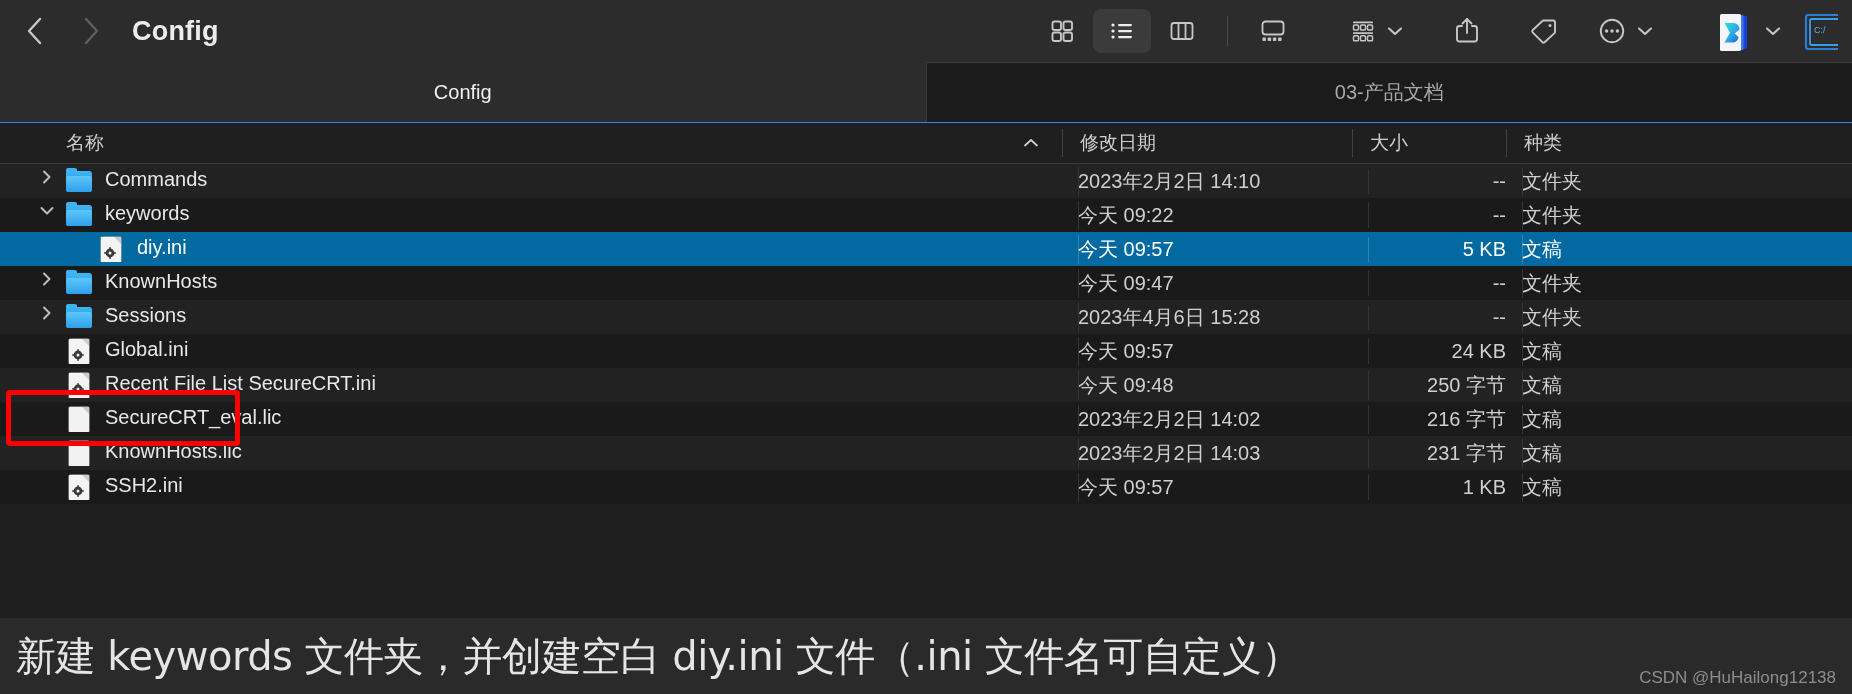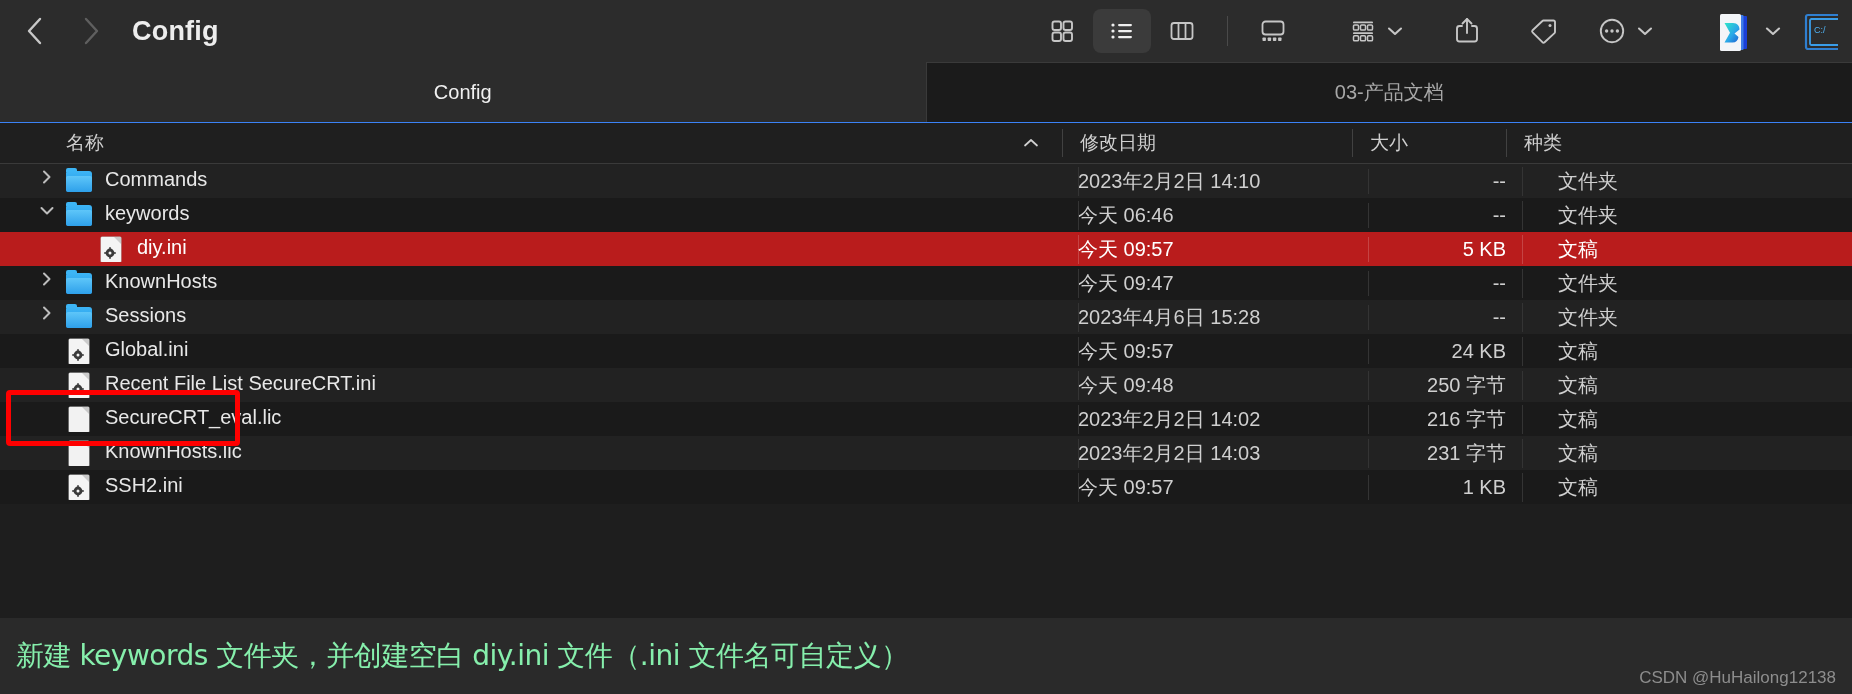--- a/index.html
+++ b/index.html
@@ -157,21 +157,21 @@
   .row {
     height: 34px;
     display: flex;
     align-items: center;
     font-size: 20px;
     color: #e8e8e8;
     position: relative;
   }
   .row.odd  { background: #222222; }
   .row.even { background: #1a1a1a; }
-  .row.selected { background: #b91c1c; color: #ffffff; }
+  .row.selected { background: #0369a1; color: #ffffff; }
 
   .cell-name {
     width: 1062px;
     display: flex; align-items: flex-start;
     padding-left: 18px;
     overflow: hidden;
     white-space: nowrap;
     margin-left: 16px;
   }
   .cell-date {
@@ -183,21 +183,21 @@
   .cell-size {
     width: 154px;
     text-align: right;
     padding-right: 16px;
     color: #cfcfcf;
     white-space: nowrap;
     position: relative;
   }
   .cell-kind {
     flex: 1 1 auto;
-    padding-left: 36px;
+    padding-left: 0;
     color: #cfcfcf;
     white-space: nowrap;
     position: relative;
   }
   .row.selected .cell-date,
   .row.selected .cell-size,
   .row.selected .cell-kind { color: #ffffff; }
 
   .cell-date::before, .cell-size::before, .cell-kind::before {
     content: "";
@@ -306,22 +306,22 @@
     background: #2a2a2a;
     position: relative;
     display: flex;
     align-items: center;
   }
   .ann-text {
     position: absolute;
     left: 16px;
     top: 50%;
     transform: translateY(-50%);
-    color: #86efac;
-    font-size: 28px;
+    color: #e5e5e5;
+    font-size: 40px;
     font-family: "DejaVu Sans", "Liberation Sans", sans-serif;
     white-space: nowrap;
     letter-spacing: -0.5px;
   }
   .watermark {
     position: absolute;
     right: 16px;
     bottom: 6px;
     color: #8d8d8d;
     font-size: 17px;
@@ -535,21 +535,21 @@
           </span>
           <span class="fileicon">
             <span class="folder-ic">
               <span class="tab-lip"></span>
               <span class="back"></span>
               <span class="front"></span>
             </span>
           </span>
           <span class="fname">keywords</span>
         </div>
-        <div class="cell-date">今天 06:46</div>
+        <div class="cell-date">今天 09:22</div>
         <div class="cell-size">--</div>
         <div class="cell-kind">文件夹</div>
       </div>
       <div class="row selected">
         <div class="cell-name">
           <span class="indent"></span>
           <span class="disclosure empty"></span>
           <span class="fileicon">
             <span class="gear-doc">
               <span class="sheet"></span>

